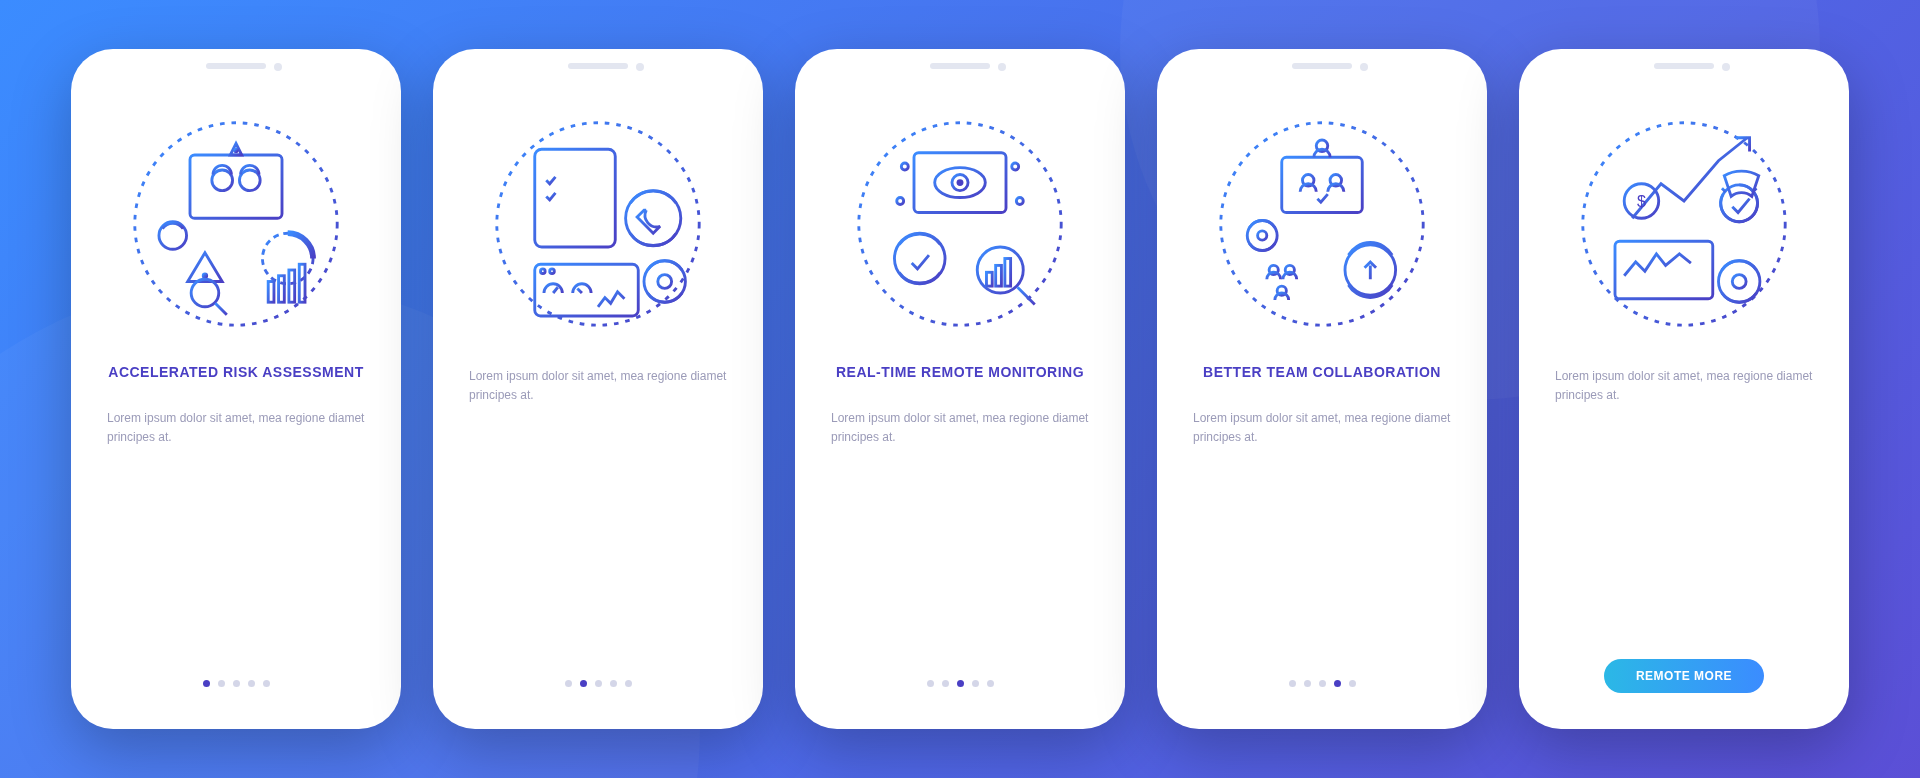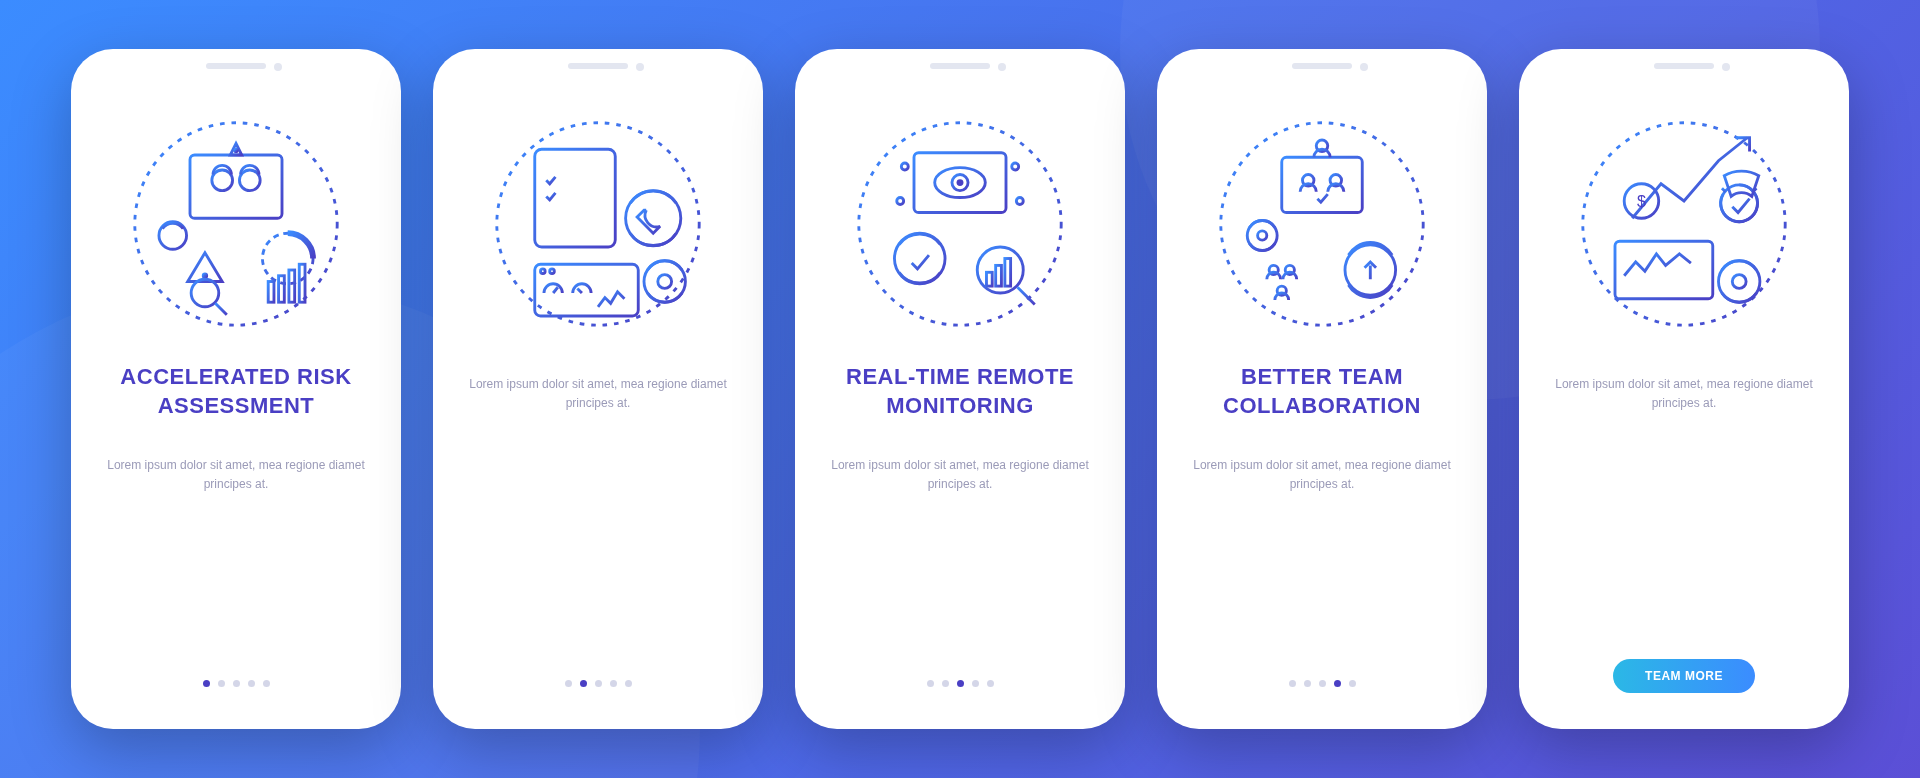--- a/index.html
+++ b/index.html
@@ -5,22 +5,22 @@
 *{margin:0;padding:0;box-sizing:border-box}
 body{width:1920px;height:778px;font-family:Arial,sans-serif;overflow:hidden}
 .bg{width:100%;height:100%;background:linear-gradient(135deg,#3b8cff 0%,#5b4fd6 100%);position:relative;display:flex;align-items:center;justify-content:center;gap:32px;padding:40px}
 .bg::before{content:"";position:absolute;width:900px;height:900px;border-radius:50%;background:rgba(255,255,255,0.04);left:-200px;bottom:-400px}
 .bg::after{content:"";position:absolute;width:700px;height:700px;border-radius:50%;background:rgba(255,255,255,0.04);right:100px;top:-300px}
 .phone{position:relative;width:330px;height:680px;background:#fff;border-radius:42px;box-shadow:0 20px 60px rgba(0,0,0,0.25);z-index:1;display:flex;flex-direction:column;align-items:center;padding:30px 24px 24px}
 .phone::before{content:"";position:absolute;top:14px;left:50%;transform:translateX(-50%);width:60px;height:6px;background:#e3e6f0;border-radius:3px}
 .phone::after{content:"";position:absolute;top:14px;left:50%;transform:translateX(38px);width:8px;height:8px;background:#e3e6f0;border-radius:50%}
 .icon-area{width:230px;height:230px;margin-top:30px;display:flex;align-items:center;justify-content:center}
 .icon-area svg{width:100%;height:100%}
-.title{font-size:22px;font-weight:700;color:#4a3fc4;text-align:center;margin-top:24px;line-height:1.3;letter-spacing:0.5px}
-.desc{font-size:12px;color:#9b9bb8;text-align:center;margin-top:36px;line-height:1.6;padding:0 12px}
+.title{font-size:14px;font-weight:700;color:#4a3fc4;text-align:center;margin-top:24px;line-height:1.3;letter-spacing:0.5px}
+.desc{font-size:12px;color:#9b9bb8;margin-top:28px;line-height:1.6;padding:0 12px}
 .spacer{flex:1}
 .dots{display:flex;gap:8px;margin-bottom:18px}
 .dot{width:7px;height:7px;border-radius:50%;background:#d4d6e8}
 .dot.active{background:#4a3fc4}
 .cta{background:linear-gradient(90deg,#2bb8e6,#3b8cff);color:#fff;border:none;padding:10px 32px;border-radius:20px;font-size:12px;font-weight:600;letter-spacing:0.5px;cursor:pointer;margin-bottom:12px}
 </style>
 </head>
 <body>
 
 <div class="bg">
@@ -237,15 +237,15 @@
 <line x1="78" y1="165" x2="88" y2="165"></line>
           <line x1="83" y1="165" x2="83" y2="175"></line>
 <path d="M48 145 l10-12 l8 8 l10-15 l8 10 l12-10 l10 8"></path>
 <circle cx="148" cy="150" r="18"></circle>
           <path d="M133 140 a18 18 0 0 1 30 0 M133 160 a18 18 0 0 0 30 0"></path>
           <circle cx="148" cy="150" r="6"></circle>
 </svg>
       </div>
       <div class="desc">Lorem ipsum dolor sit amet, mea regione diamet principes at.</div>
       <div class="spacer"></div>
-      <button class="cta">TEAM MORE</button>
+      <button class="cta">REMOTE MORE</button>
     </div>
   </div>
 
 </body></html>

